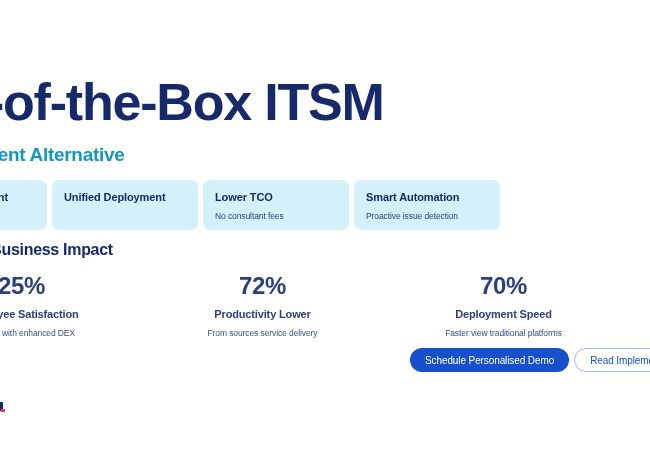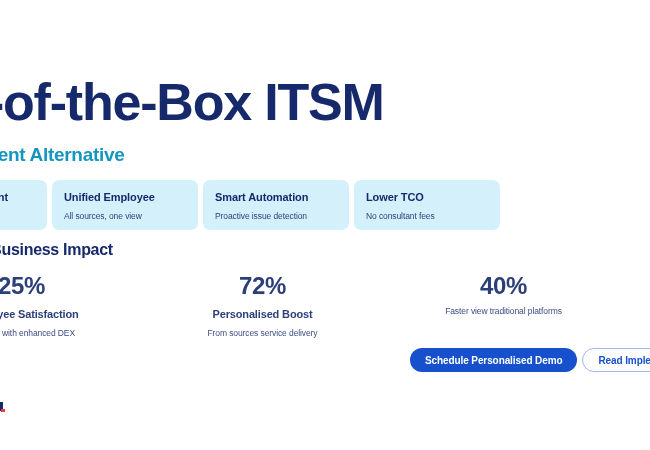--- a/index.html
+++ b/index.html
@@ -166,21 +166,21 @@
 
   .btn {
     box-sizing: border-box;
     height: 24px;
     border-radius: 12px;
     display: flex;
     align-items: center;
     justify-content: center;
     padding: 0 15px;
     font-size: 10px;
-    font-weight: bold;
+    font-weight: normal;
     letter-spacing: -0.1px;
     white-space: nowrap;
     cursor: pointer;
     user-select: none;
   }
 
   .btn-primary {
     background: #1650cc;
     color: #ffffff;
     border: none;
@@ -229,54 +229,54 @@
     <h2 class="hero-subtitle">The Intelligent Alternative</h2>
 
     <div class="cards">
 
       <div class="card">
         <div class="card-title">Rapid Deployment</div>
         <div class="card-sub">Days, not months</div>
       </div>
 
       <div class="card">
-        <div class="card-title">Unified Employee</div>
-        <div class="card-sub">All sources, one view</div>
+        <div class="card-title">Unified Deployment</div>
+      </div>
+
+      <div class="card">
+        <div class="card-title">Lower TCO</div>
+        <div class="card-sub">No consultant fees</div>
       </div>
 
       <div class="card">
         <div class="card-title">Smart Automation</div>
         <div class="card-sub">Proactive issue detection</div>
-      </div>
-
-      <div class="card">
-        <div class="card-title">Lower TCO</div>
-        <div class="card-sub">No consultant fees</div>
       </div>
 
     </div>
 
     <h3 class="impact-heading">Measurable Business Impact</h3>
 
     <div class="metrics">
 
       <div class="metric">
         <div class="metric-value">25%</div>
         <div class="metric-label">Employee Satisfaction</div>
         <div class="metric-note">Increase with enhanced DEX</div>
       </div>
 
       <div class="metric">
         <div class="metric-value">72%</div>
-        <div class="metric-label">Personalised Boost</div>
+        <div class="metric-label">Productivity Lower</div>
         <div class="metric-note">From sources service delivery</div>
       </div>
 
       <div class="metric">
-        <div class="metric-value">40%</div>
+        <div class="metric-value">70%</div>
+        <div class="metric-label">Deployment Speed</div>
         <div class="metric-note">Faster view traditional platforms</div>
       </div>
 
     </div>
 
     <div class="cta-row">
       <div class="btn btn-primary">Schedule Personalised Demo</div>
       <div class="btn btn-secondary">Read Implementation Guide</div>
     </div>
 

